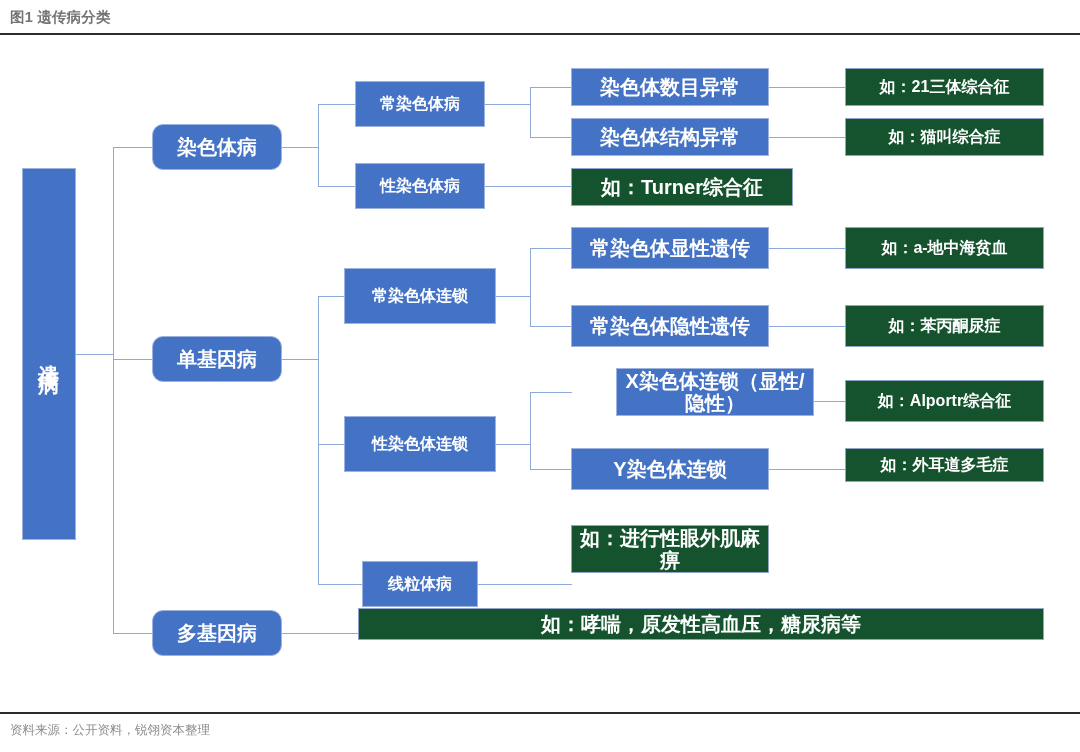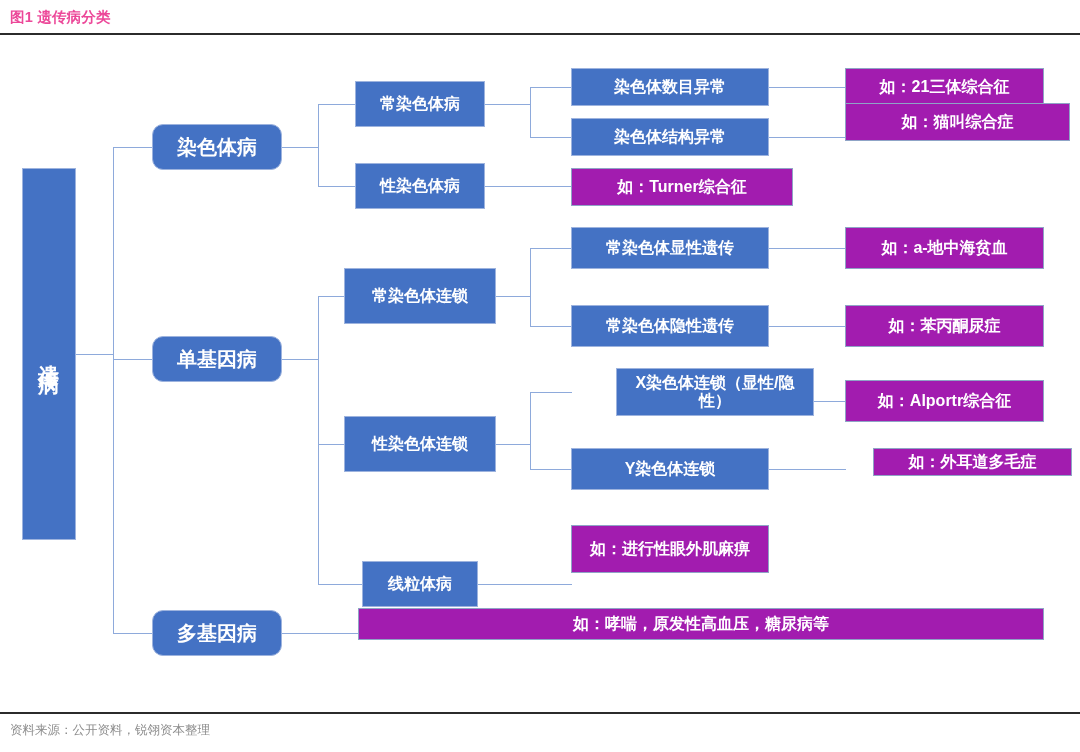--- a/index.html
+++ b/index.html
@@ -7,21 +7,21 @@
     width:1080px;height:752px;
     background:#ffffff;
     font-family:"Liberation Sans","DejaVu Sans",sans-serif;
     color:#222;
     overflow:hidden;
     position:relative;
   }
   
   #figure-title{
     position:absolute;left:10px;top:8px;
-    font-size:14.5px;font-weight:700;color:#ec4899;
+    font-size:14.5px;font-weight:700;color:#737373;
     letter-spacing:.2px;white-space:nowrap;
   }
   #title-rule{
     position:absolute;left:0;top:33px;width:1080px;height:2px;
     background:#2b2b2b;
   }
   #footer-rule{
     position:absolute;left:0;top:712px;width:1080px;height:2px;
     background:#2b2b2b;
   }
@@ -44,21 +44,21 @@
     color:#ffffff;
     line-height:1.12;
     z-index:3;
     -webkit-font-smoothing:antialiased;
   }
   .node.blue{
     background:#4472C4;
     border:1px solid #9DB3DE;
   }
   .node.navy{
-    background:#a21caf;
+    background:#14532d;
     border:1px solid #8FA4C6;
   }
   .node span{display:block;padding:0 4px;}
 
   
   #node-root{
     left:22px;top:133px;width:54px;height:372px;
     font-size:21px;font-weight:600;
   }
   #node-root span{
@@ -77,39 +77,39 @@
   
   .lvl2{font-size:16px;font-weight:600;}
   #node-l2-autosomal-dis {left:355px;top:46px; width:130px;height:46px;}
   #node-l2-sexchrom-dis  {left:355px;top:128px;width:130px;height:46px;}
   #node-l2-autosomal-link{left:344px;top:233px;width:152px;height:56px;}
   #node-l2-sexchrom-link {344px;}
   #node-l2-sexchrom-link {left:344px;top:381px;width:152px;height:56px;}
   #node-l2-mitochondrial {left:362px;top:526px;width:116px;height:46px;}
 
   
-  .lvl3{font-size:16px;font-weight:600;}
+  .lvl3{font-size:20px;font-weight:600;}
   #node-l3-chrom-number {left:571px;top:33px; width:198px;height:38px;}
   #node-l3-chrom-structure{left:571px;top:83px;width:198px;height:38px;}
   #node-l3-turner-ex    {left:571px;top:133px;width:222px;height:38px;}
   #node-l3-auto-dominant{left:571px;top:192px;width:198px;height:42px;}
   #node-l3-auto-recessive{left:571px;top:270px;width:198px;height:42px;}
   #node-l3-x-linked     {left:571px;top:333px;width:198px;height:48px;margin-left:45px;}
   #node-l3-y-linked     {left:571px;top:413px;width:198px;height:42px;}
   #node-l3-mito-ex      {left:571px;top:490px;width:198px;height:48px;}
   #node-l3-poly-ex      {left:358px;top:573px;width:686px;height:32px;}
 
   
   .lvl4{font-size:16px;font-weight:600;}
   #node-l4-trisomy21 {left:845px;top:33px; width:199px;height:38px;}
-  #node-l4-cri-du-chat{left:845px;top:68px;width:225px;height:38px;}
+  #node-l4-cri-du-chat{left:845px;top:83px;width:199px;height:38px;}
   #node-l4-thalassemia{left:845px;top:192px;width:199px;height:42px;}
   #node-l4-pku       {left:845px;top:270px;width:199px;height:42px;}
   #node-l4-alport    {left:845px;top:345px;width:199px;height:42px;}
-  #node-l4-hypertrichosis{left:845px;top:413px;width:199px;height:28px;margin-left:28px;}
+  #node-l4-hypertrichosis{left:845px;top:413px;width:199px;height:34px;}
 
   
   .ln{position:absolute;background:#8EAADB;z-index:1;}
   .ln.h{height:1px;}
   .ln.v{width:1px;}
 </style>
 </head>
 <body>
 
 <div id="figure-title">图1 遗传病分类</div>

